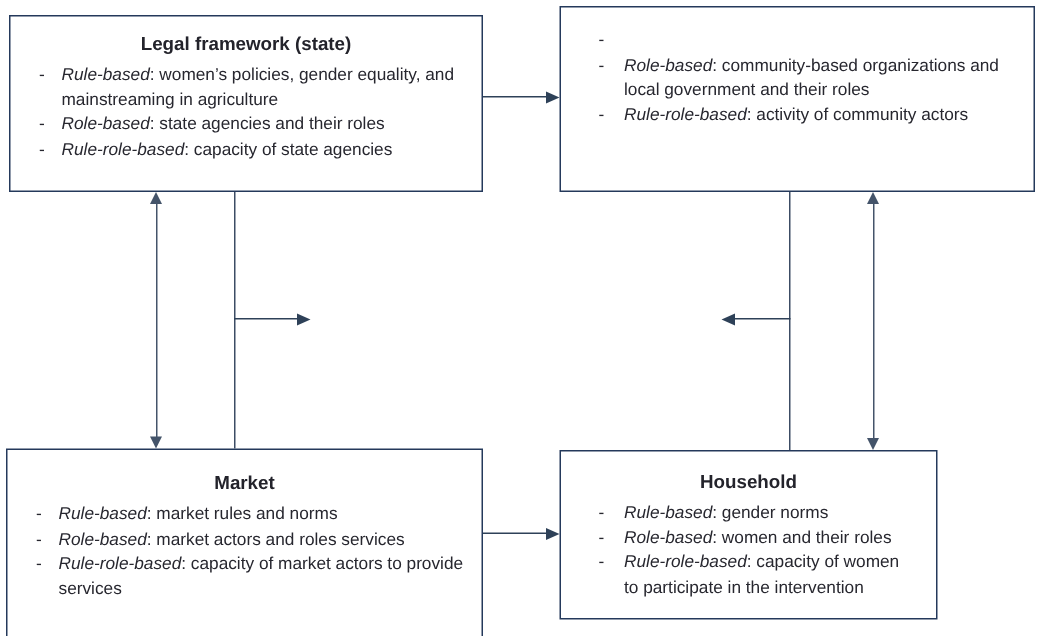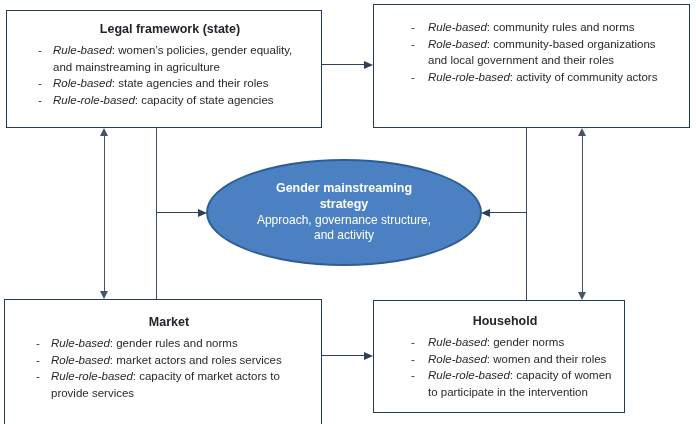--- a/index.html
+++ b/index.html
@@ -3,21 +3,21 @@
 <meta charset="utf-8">
 <style>
   html,body{margin:0;padding:0;background:#ffffff;}
   .canvas{
     position:relative;width:696px;height:424px;background:#ffffff;
     font-family:"Liberation Sans",sans-serif;color:#27272f;overflow:hidden;
   }
   
   .box{
     position:absolute;background:#ffffff;border:1.5px solid #24395b;
-    box-sizing:border-box;padding:10px 12px 6px 24px;
+    box-sizing:border-box;padding:10px 12px 6px 12px;
   }
   .box-title{
     text-align:center;font-weight:bold;font-size:12.5px;line-height:16px;
     margin-bottom:5px;color:#23232b;
   }
   .item{display:flex;font-size:11.5px;line-height:16.5px;}
   .dash{flex:0 0 15px;padding-left:7px;box-sizing:content-box;}
   .box-right .dash{flex-basis:17px;padding-left:13px;}
   .itext{flex:1 1 auto;}
   .lead{font-style:italic;}
@@ -58,37 +58,36 @@
     </div>
     <div class="item">
       <span class="dash">-</span>
       <span class="itext"><i class="lead">Rule-role-based</i><span>: capacity of state agencies</span></span>
     </div>
   </div>
 
   <div class="box box-right" style="left:373px;top:4px;width:317px;height:124px;padding-top:14px">
     <div class="item">
       <span class="dash">-</span>
-      <span class="itext"><i class="lead">Rule-based</i><span>: community rules and norms</span></span>
     </div>
     <div class="item">
       <span class="dash">-</span>
       <span class="itext"><i class="lead">Role-based</i><span>: community-based organizations and local government and their roles</span></span>
     </div>
     <div class="item">
       <span class="dash">-</span>
       <span class="itext"><i class="lead">Rule-role-based</i><span>: activity of community actors</span></span>
     </div>
   </div>
 
   <div class="box" style="left:4px;top:299px;width:318px;height:144px;padding-top:14px">
     <div class="box-title">Market</div>
     <div class="item">
       <span class="dash">-</span>
-      <span class="itext"><i class="lead">Rule-based</i><span>: gender rules and norms</span></span>
+      <span class="itext"><i class="lead">Rule-based</i><span>: market rules and norms</span></span>
     </div>
     <div class="item">
       <span class="dash">-</span>
       <span class="itext"><i class="lead">Role-based</i><span>: market actors and roles services</span></span>
     </div>
     <div class="item">
       <span class="dash">-</span>
       <span class="itext"><i class="lead">Rule-role-based</i><span>: capacity of market actors to provide services</span></span>
     </div>
   </div>
@@ -102,26 +101,20 @@
     <div class="item">
       <span class="dash">-</span>
       <span class="itext"><i class="lead">Role-based</i><span>: women and their roles</span></span>
     </div>
     <div class="item">
       <span class="dash">-</span>
       <span class="itext"><i class="lead">Rule-role-based</i><span>: capacity of women to participate in the intervention</span></span>
     </div>
   </div>
 
-  <div class="ellipse">
-    <div class="ellipse-inner">
-      <div class="e-title">Gender mainstreaming strategy</div>
-      <div class="e-sub">Approach, governance structure, and activity</div>
-    </div>
-  </div>
 
   <div>
     <div class="hline" style="left:322px;top:64px;width:43px"></div>
     <div class="tri tri-right" style="left:364px;top:60.5px"></div>
   </div>
 
   <div>
     <div class="hline" style="left:322px;top:355px;width:43px"></div>
     <div class="tri tri-right" style="left:364px;top:351.5px"></div>
   </div>

